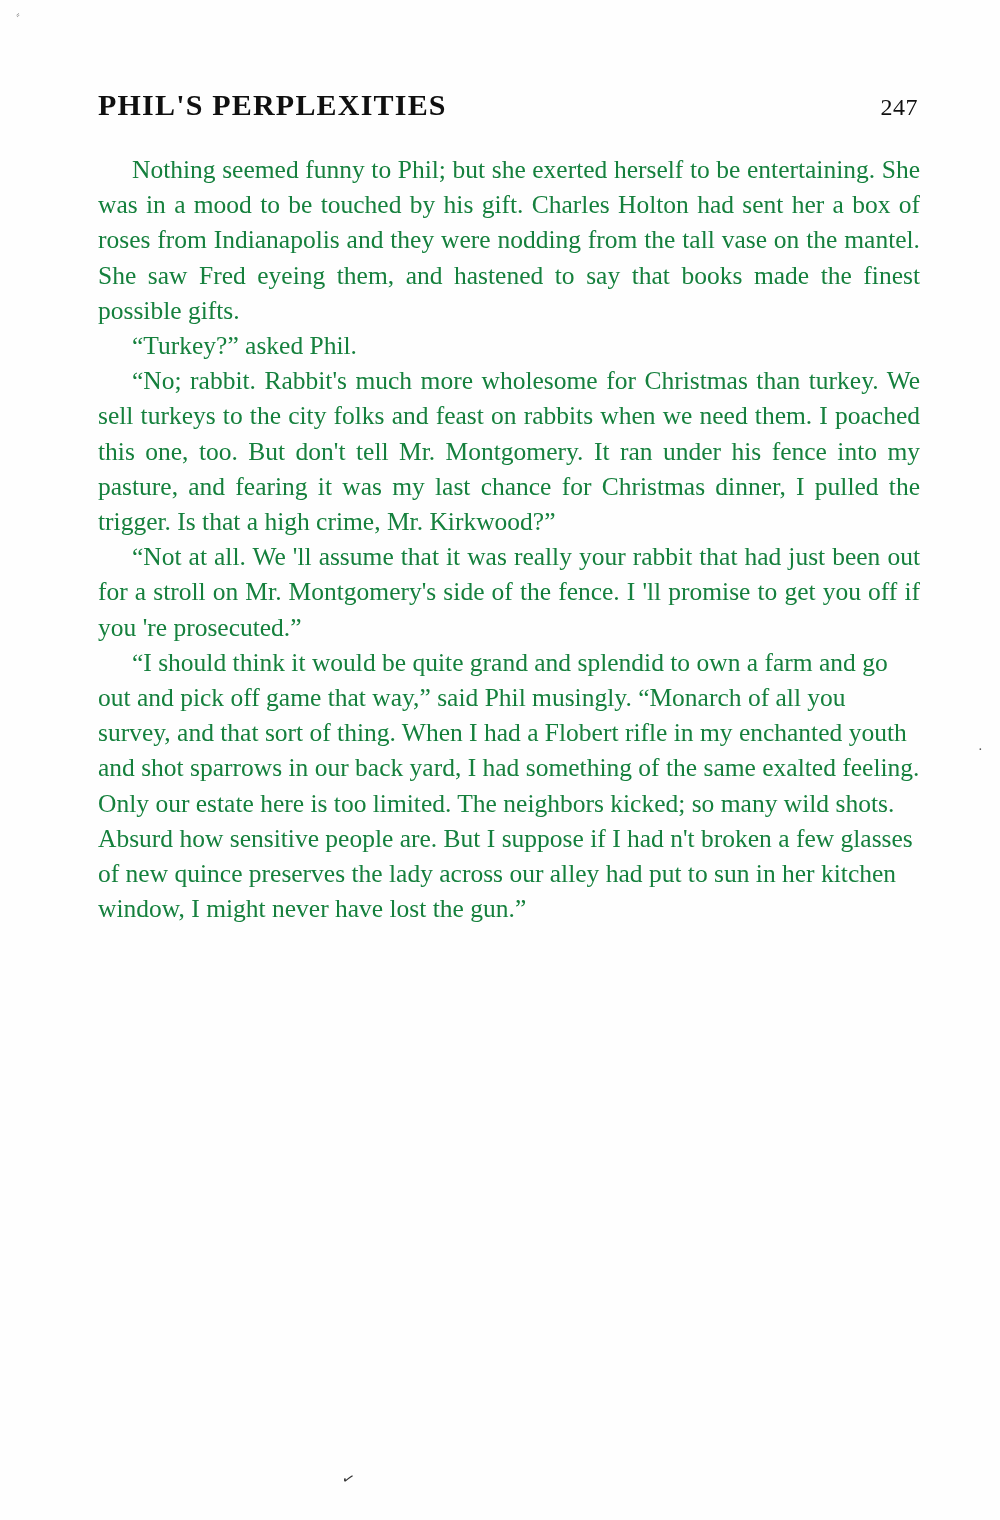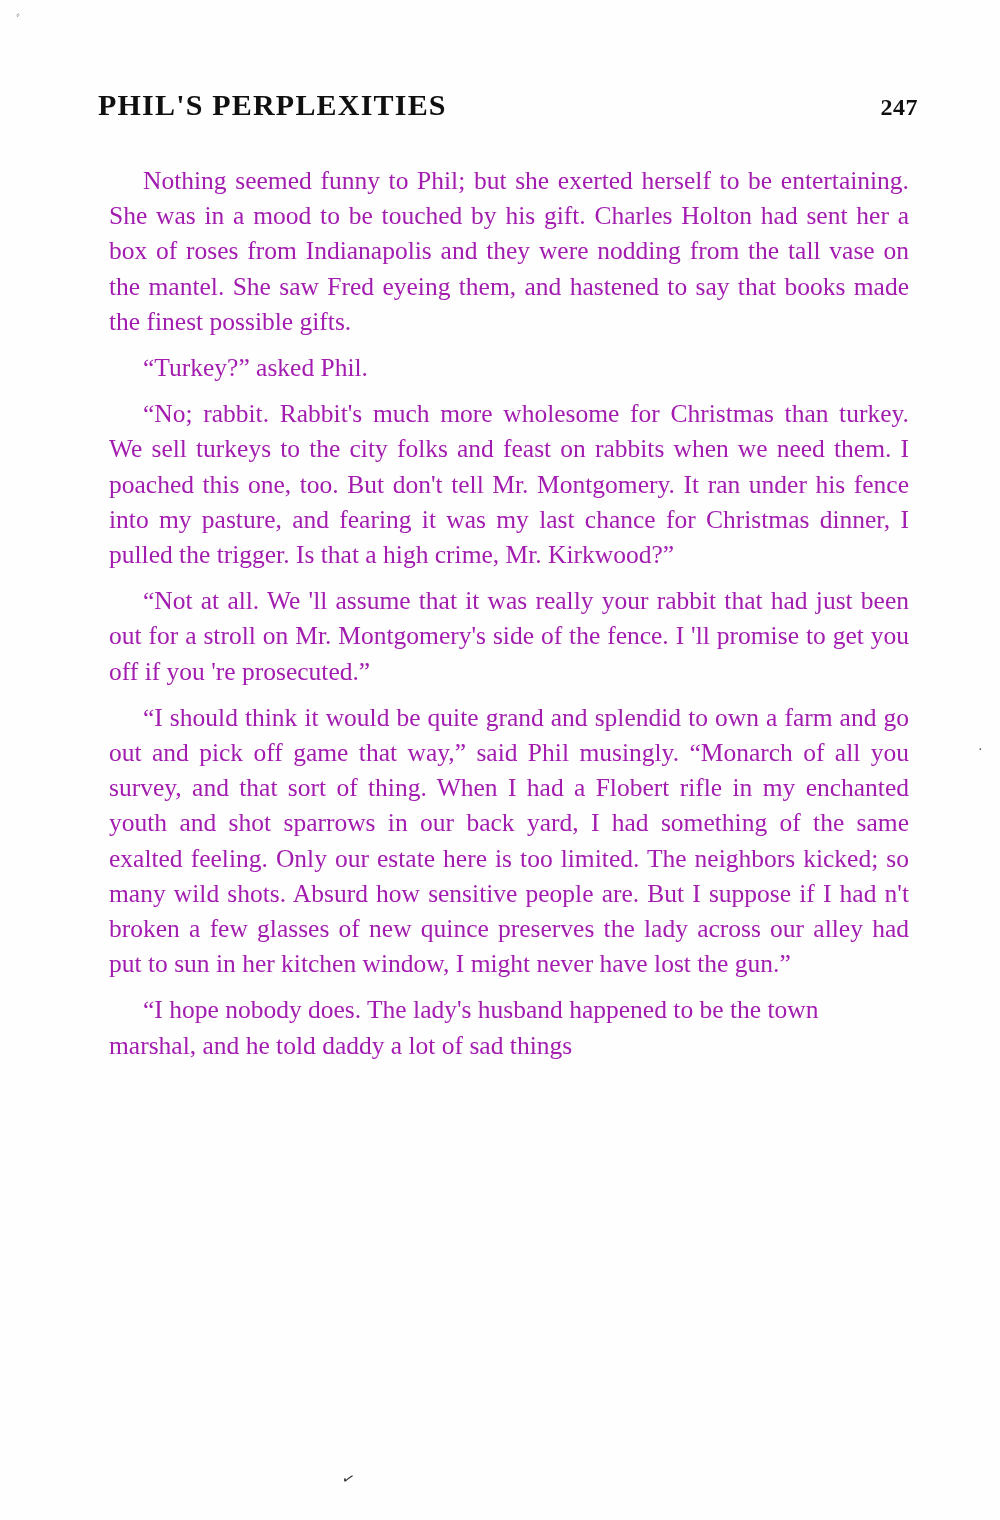--- a/index.html
+++ b/index.html
@@ -49,40 +49,40 @@
     font-weight: bold;
     letter-spacing: 1.2px;
     font-family: "Liberation Serif", serif;
     color: #101010;
   }
   .page-number {
     position: absolute;
     right: 0;
     top: 6px;
     font-size: 24px;
-    font-weight: bold;
+    font-weight: normal;
     letter-spacing: 0.5px;
     color: #101010;
   }
 
   .body-text {
     position: absolute;
     left: 98px;
     top: 152px;
     width: 822px;
   }
   p.para {
-    margin: 11px;
+    margin: 0;
     font-size: 25.5px;
     line-height: 35.2px;
     text-align: justify;
     text-justify: inter-word;
     text-indent: 34px;
     font-family: "Liberation Serif", serif;
-    color: #a21caf;
+    color: #15803d;
     hyphens: manual;
   }
   p.para:last-child {
     text-align: left;
   }
 </style>
 </head>
 <body>
 
 <div class="page">
@@ -95,16 +95,15 @@
     <div class="running-title">PHIL'S PERPLEXITIES</div>
     <div class="page-number">247</div>
   </div>
 
   <div class="body-text">
     <p class="para">Nothing seemed funny to Phil; but she exerted herself to be entertaining. She was in a mood to be touched by his gift. Charles Holton had sent her a box of roses from Indianapolis and they were nodding from the tall vase on the mantel. She saw Fred eyeing them, and hastened to say that books made the finest possible gifts.</p>
     <p class="para">“Turkey?” asked Phil.</p>
     <p class="para">“No; rabbit. Rabbit's much more wholesome for Christmas than turkey. We sell turkeys to the city folks and feast on rabbits when we need them. I poached this one, too. But don't tell Mr. Montgomery. It ran under his fence into my pasture, and fearing it was my last chance for Christmas dinner, I pulled the trigger. Is that a high crime, Mr. Kirkwood?”</p>
     <p class="para">“Not at all. We 'll assume that it was really your rabbit that had just been out for a stroll on Mr. Montgomery's side of the fence. I 'll promise to get you off if you 're prosecuted.”</p>
     <p class="para">“I should think it would be quite grand and splendid to own a farm and go out and pick off game that way,” said Phil musingly. “Monarch of all you survey, and that sort of thing. When I had a Flobert rifle in my enchanted youth and shot sparrows in our back yard, I had something of the same exalted feeling. Only our estate here is too limited. The neighbors kicked; so many wild shots. Absurd how sensitive people are. But I suppose if I had n't broken a few glasses of new quince preserves the lady across our alley had put to sun in her kitchen window, I might never have lost the gun.”</p>
-    <p class="para">“I hope nobody does. The lady's husband happened to be the town marshal, and he told daddy a lot of sad things</p>
   </div>
 
 </div>
 
 </body></html>

